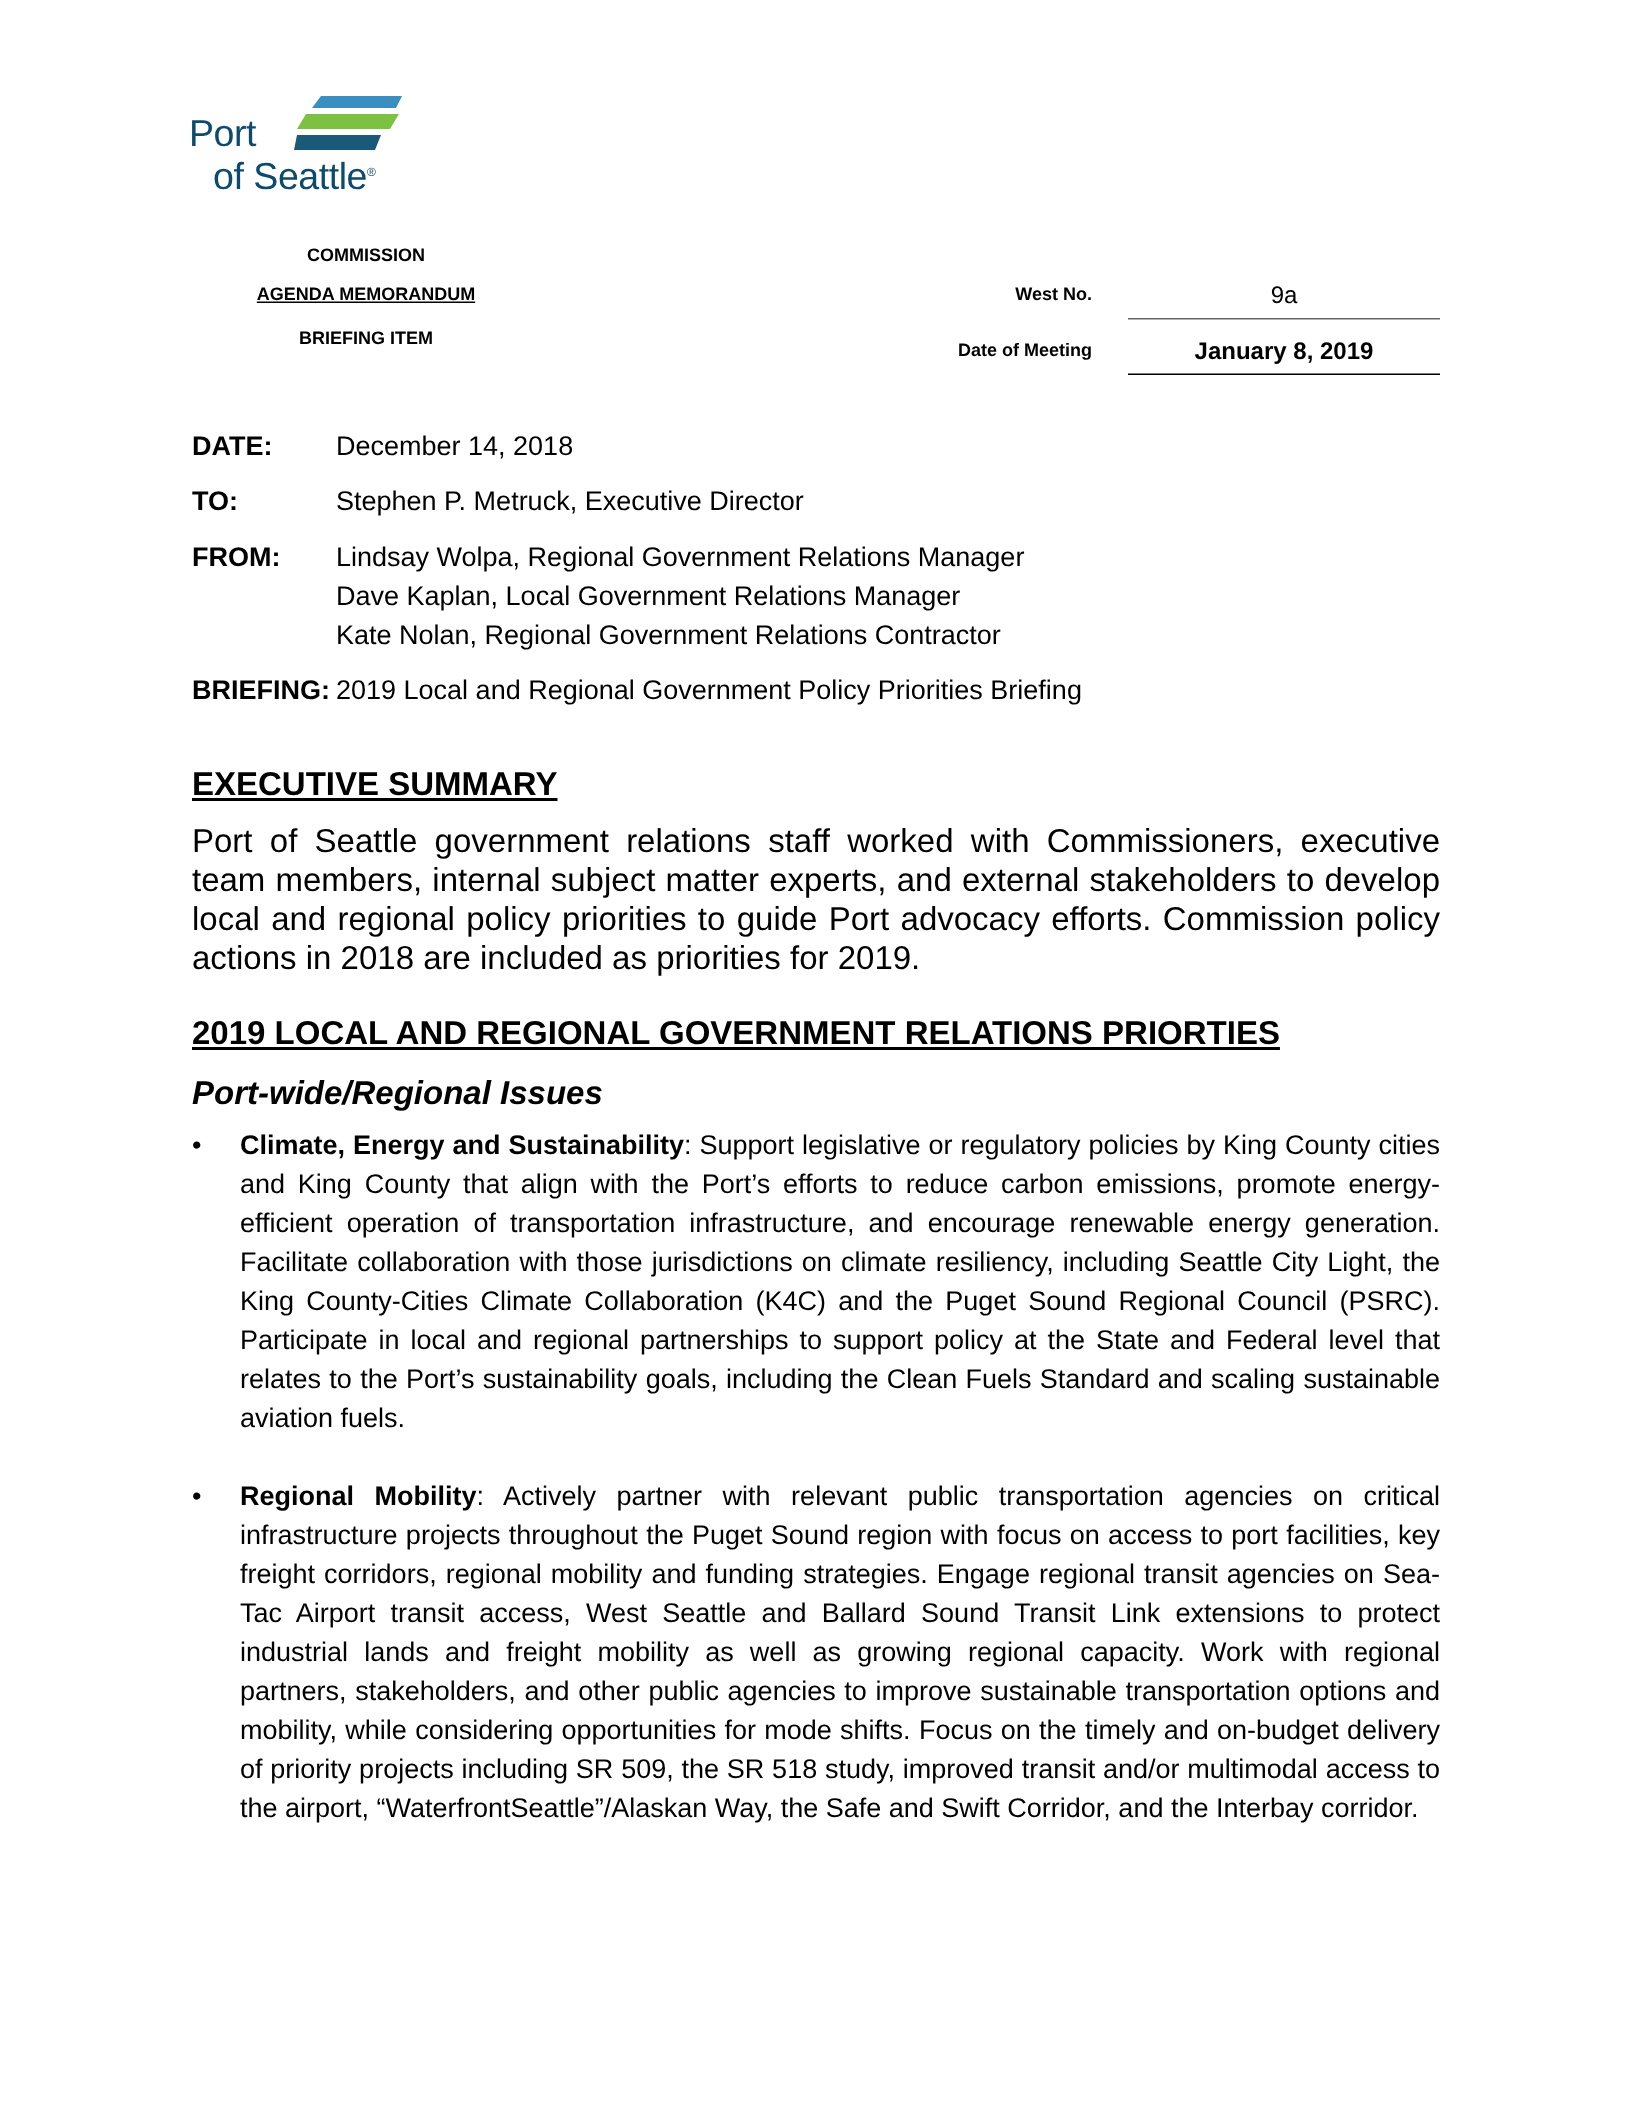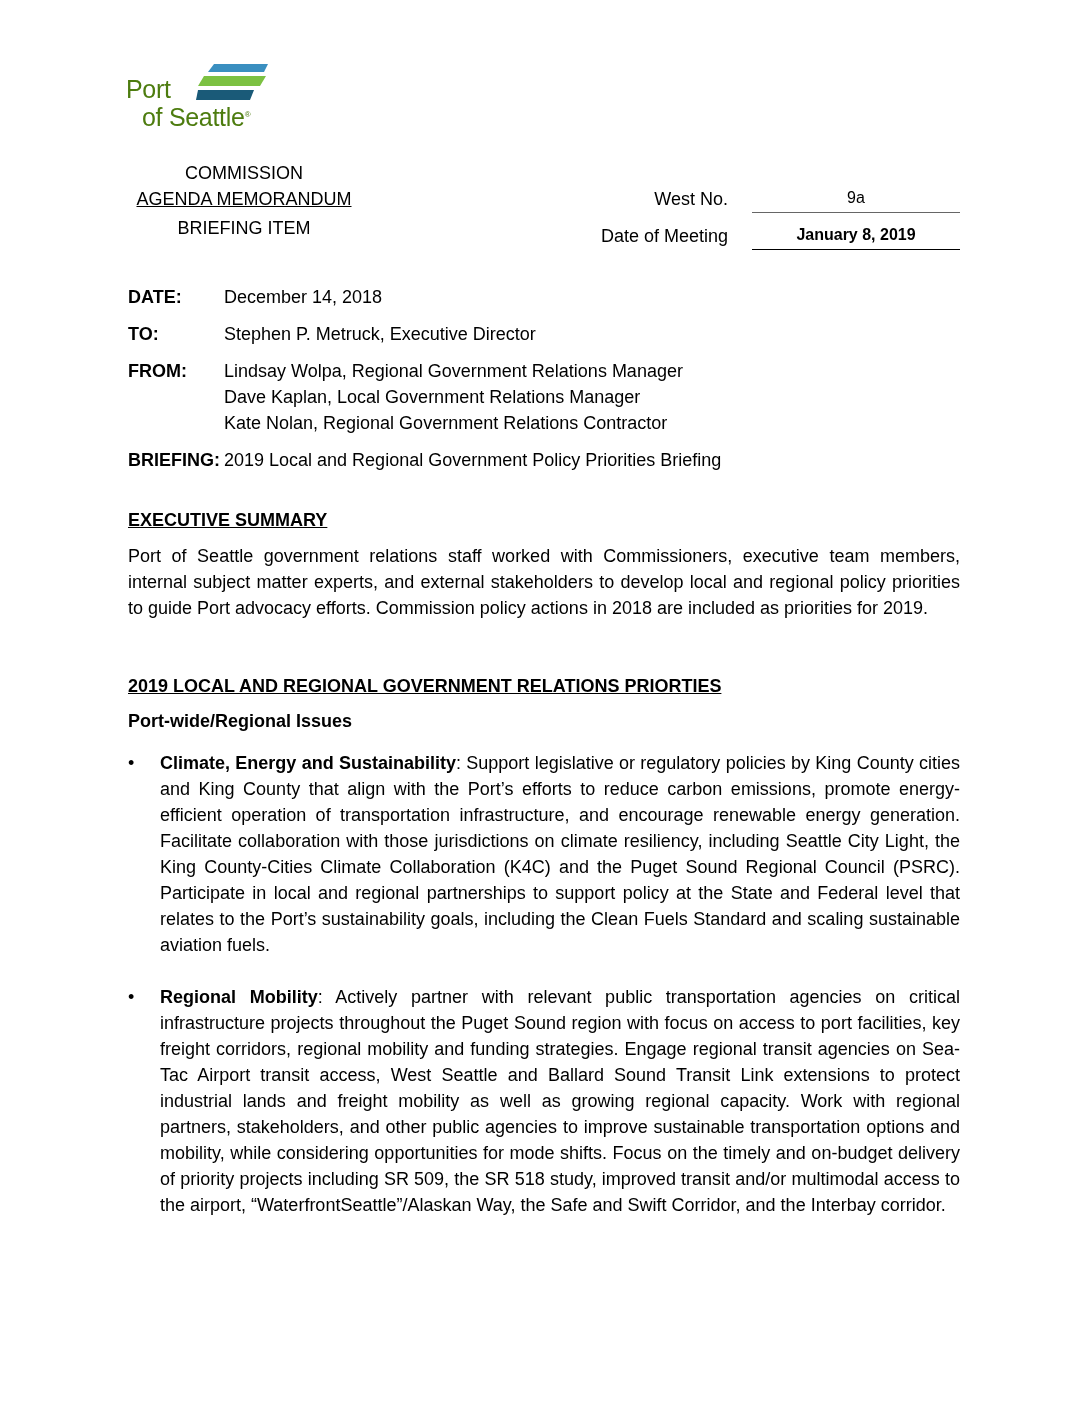--- a/index.html
+++ b/index.html
@@ -3,40 +3,40 @@
 <meta charset="utf-8">
 <style>
   html, body { margin: 0; padding: 0; background: #ffffff; }
   body {
     width: 1088px; height: 1408px; position: relative; overflow: hidden;
     font-family: "Liberation Sans", "DejaVu Sans", sans-serif;
     color: #000;
   }
   .abs { position: absolute; }
   .logo { left: 126px; top: 62px; width: 145px; height: 66px; }
-  .logo-text { position: absolute; left: 0; top: 0; color: #4d7c0f; font-size: 25px; line-height: 26px; letter-spacing: -0.3px; }
+  .logo-text { position: absolute; left: 0; top: 0; color: #0c4a6e; font-size: 25px; line-height: 26px; letter-spacing: -0.3px; }
   .logo-port { position: absolute; left: 0; top: 14px; }
   .logo-of { position: absolute; left: 16px; top: 40px; }
   .logo-reg { font-size: 8px; vertical-align: super; }
   .logo svg { position: absolute; left: 70px; top: 0; }
 
-  .hdr { font-weight: normal; font-size: 18px; white-space: nowrap; }
+  .hdr { font-weight: bold; font-size: 12px; white-space: nowrap; }
   .center { text-align: center; }
   .ul { text-decoration: underline; }
   .field-line { border-bottom: 1.5px solid #000; text-align: center; font-size: 16px; }
   .field-line.grey { border-bottom-color: #666; }
 
   .meta-row { position: absolute; left: 128px; font-size: 18px; line-height: 26px; }
   .meta-label { position: absolute; left: 0; font-weight: bold; width: 96px; }
   .meta-val { position: absolute; left: 96px; white-space: nowrap; }
 
-  .section { position: absolute; left: 128px; width: 832px; font-size: 18px; }
+  .section { position: absolute; left: 128px; width: 832px; font-size: 22px; }
   .sec-head { font-weight: bold; text-decoration: underline; }
   .para { text-align: justify; line-height: 26px; }
-  .subhead { font-weight: bold; }
+  .subhead { font-weight: bold; font-style: italic; }
   .bullet { position: absolute; left: 128px; width: 832px; font-size: 18px; line-height: 26px; }
   .bullet-dot { position: absolute; left: 0; top: 0; }
   .bullet-text { margin-left: 32px; text-align: justify; }
   .bullet-text b { font-weight: bold; }
 </style>
 </head>
 <body>
 
 <div class="abs logo">
   <svg width="75" height="42" viewBox="0 0 75 42">

